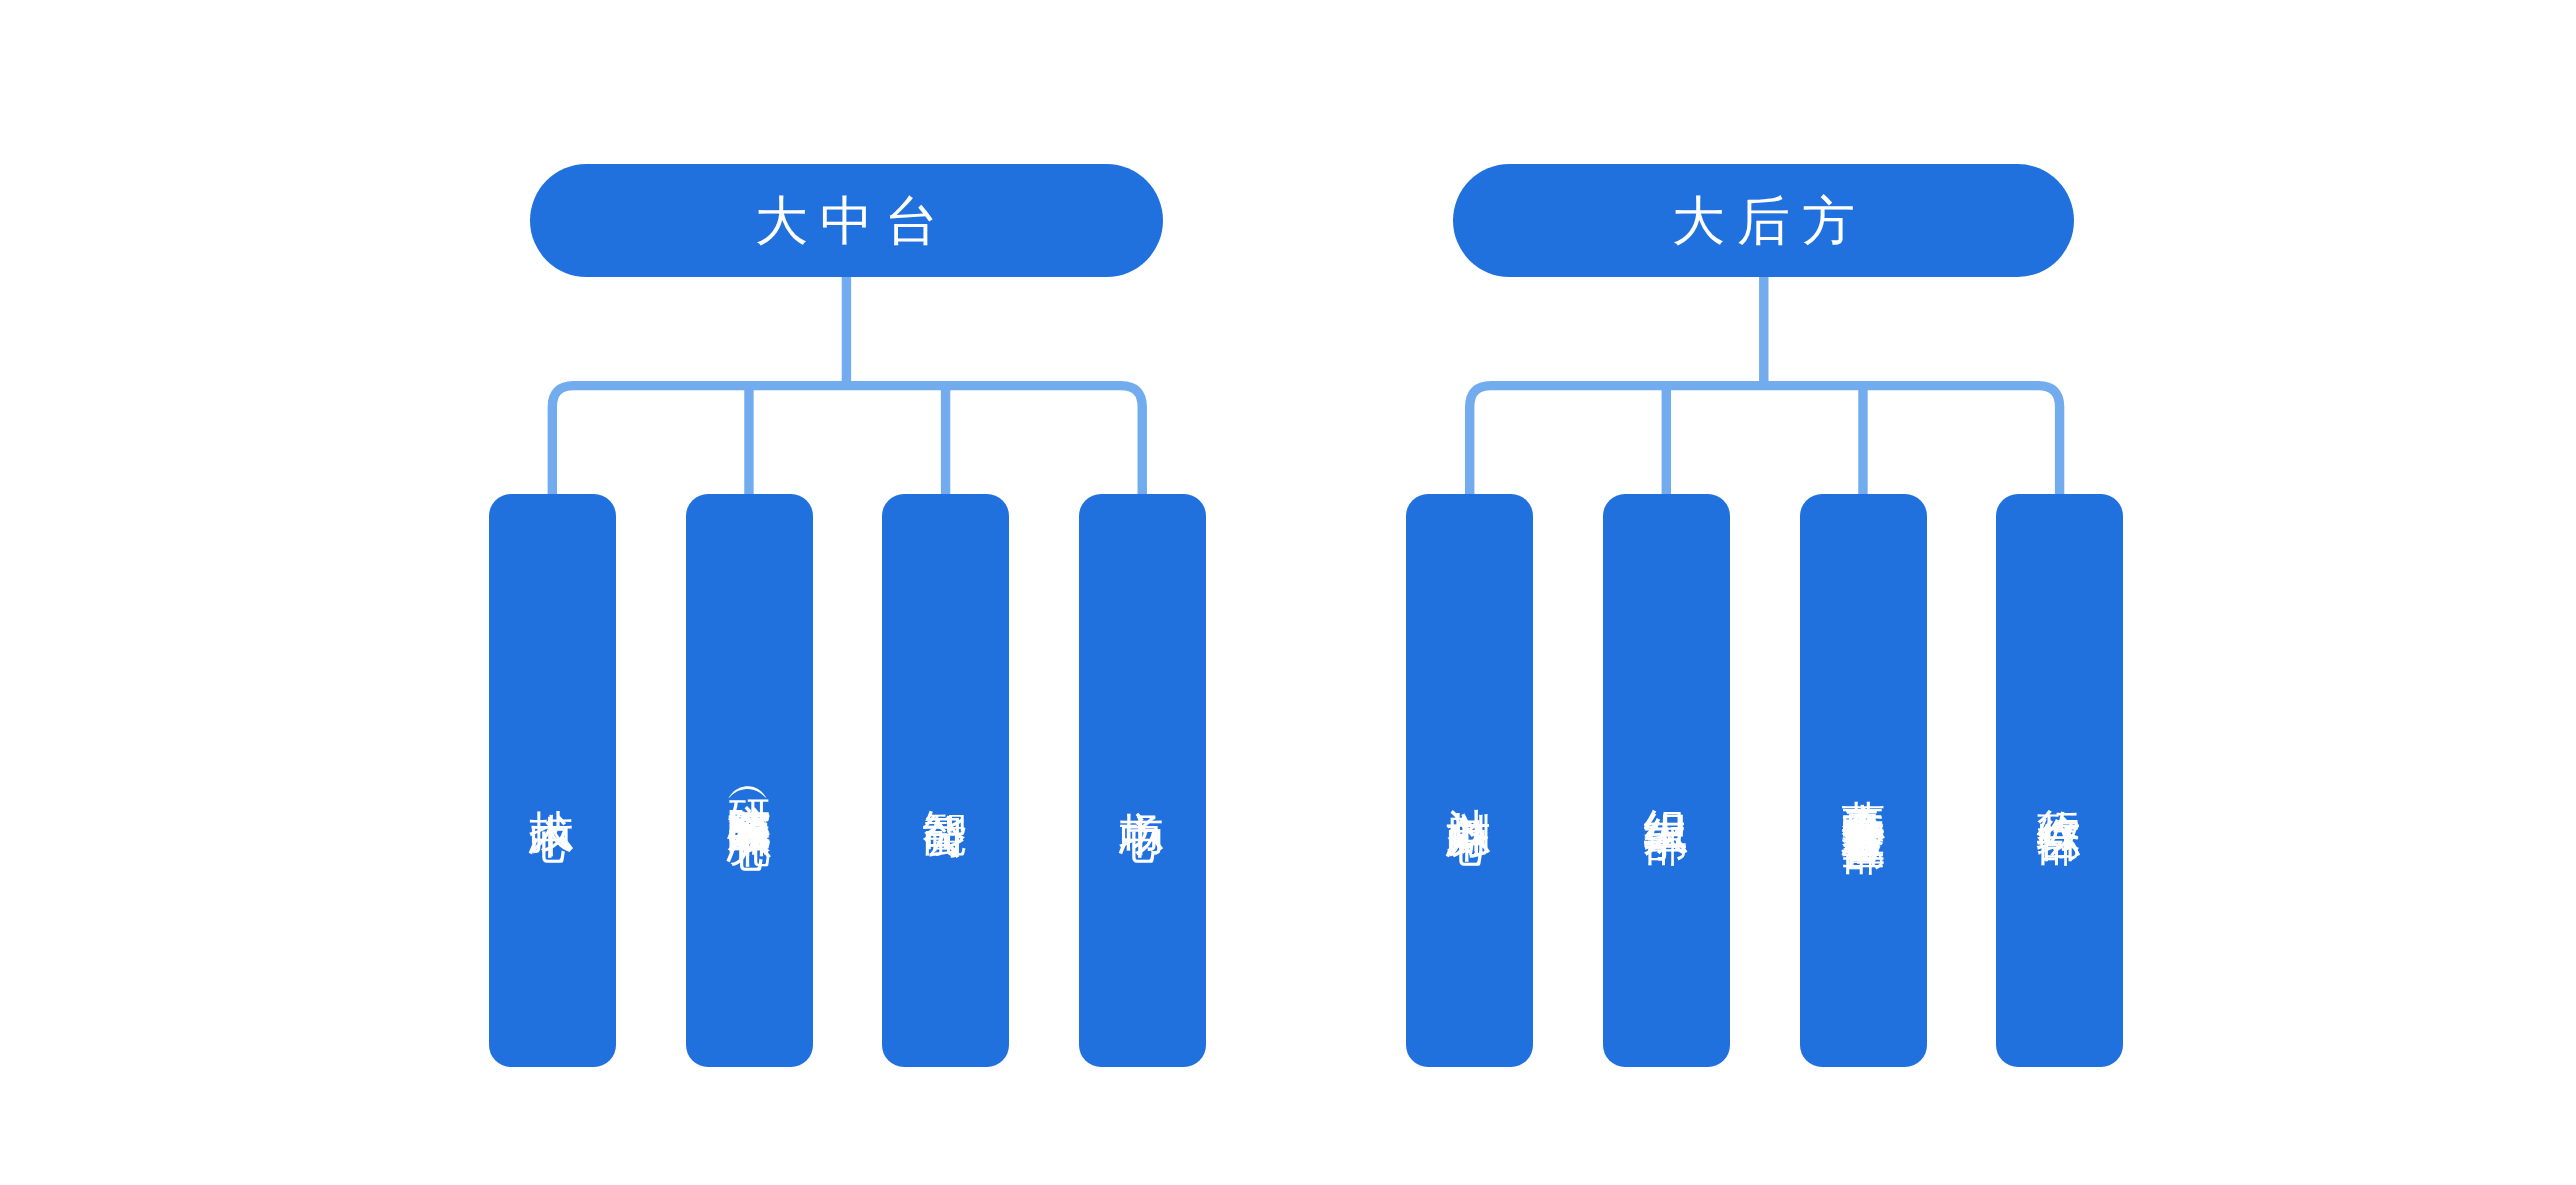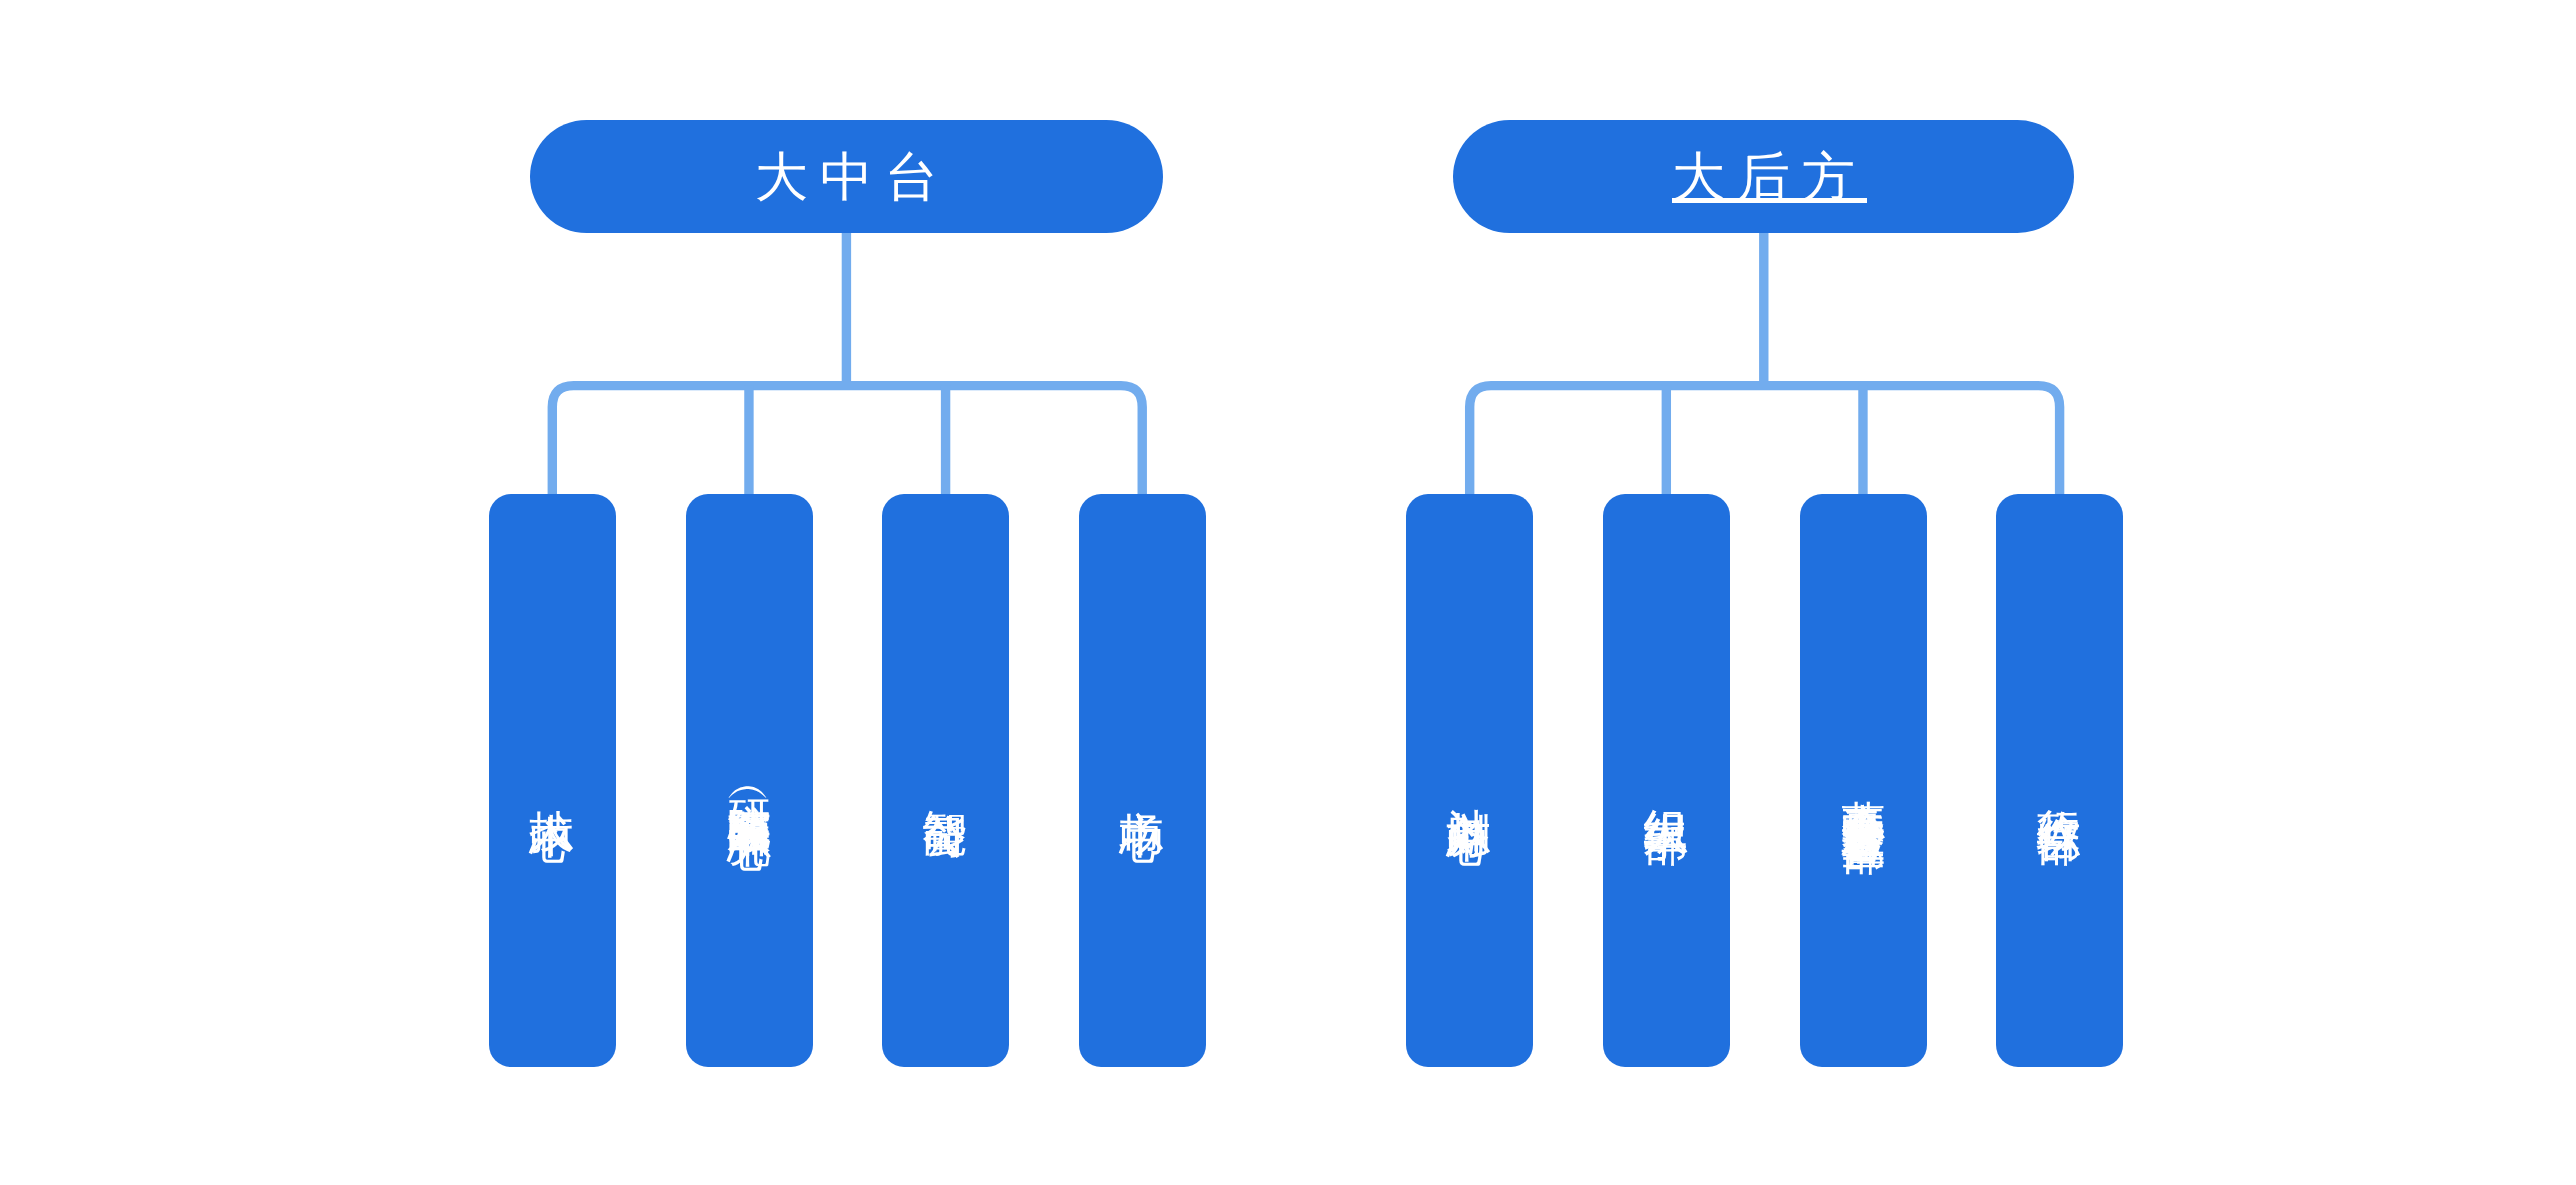--- a/index.html
+++ b/index.html
@@ -37,20 +37,21 @@
     justify-content: center;
     background: #2070de;
     border-radius: 854px;
     color: #ffffff;
     font-size: 53px;
     letter-spacing: 12px;
     text-indent: 12px;
     font-weight: 400;
     line-height: 1;
     white-space: nowrap;
+    margin-top: 44px;
   }
 
   
   .node {
     position: absolute;
     background: #2070de;
     border-radius: 22px;
     display: flex;
     align-items: center;
     justify-content: center;
@@ -111,21 +112,21 @@
   </div>
 
   <div class="node" style="left:882px; top:494px; width:127px; height:573px;">
     <span class="node-label">智能公司</span>
   </div>
 
   <div class="node" style="left:1079px; top:494px; width:127px; height:573px;">
     <span class="node-label">市场中心</span>
   </div>
 
-  <div class="pill" style="left:1453px; top:120px; width:621px; height:113px;text-decoration:underline;">大后方</div>
+  <div class="pill" style="left:1453px; top:120px; width:621px; height:113px;">大后方</div>
 
   <div class="node" style="left:1406px; top:494px; width:127px; height:573px;">
     <span class="node-label">计划财务中心</span>
   </div>
 
   <div class="node" style="left:1603px; top:494px; width:127px; height:573px;">
     <span class="node-label">组织人事部</span>
   </div>
 
   <div class="node" style="left:1800px; top:494px; width:127px; height:573px;">

